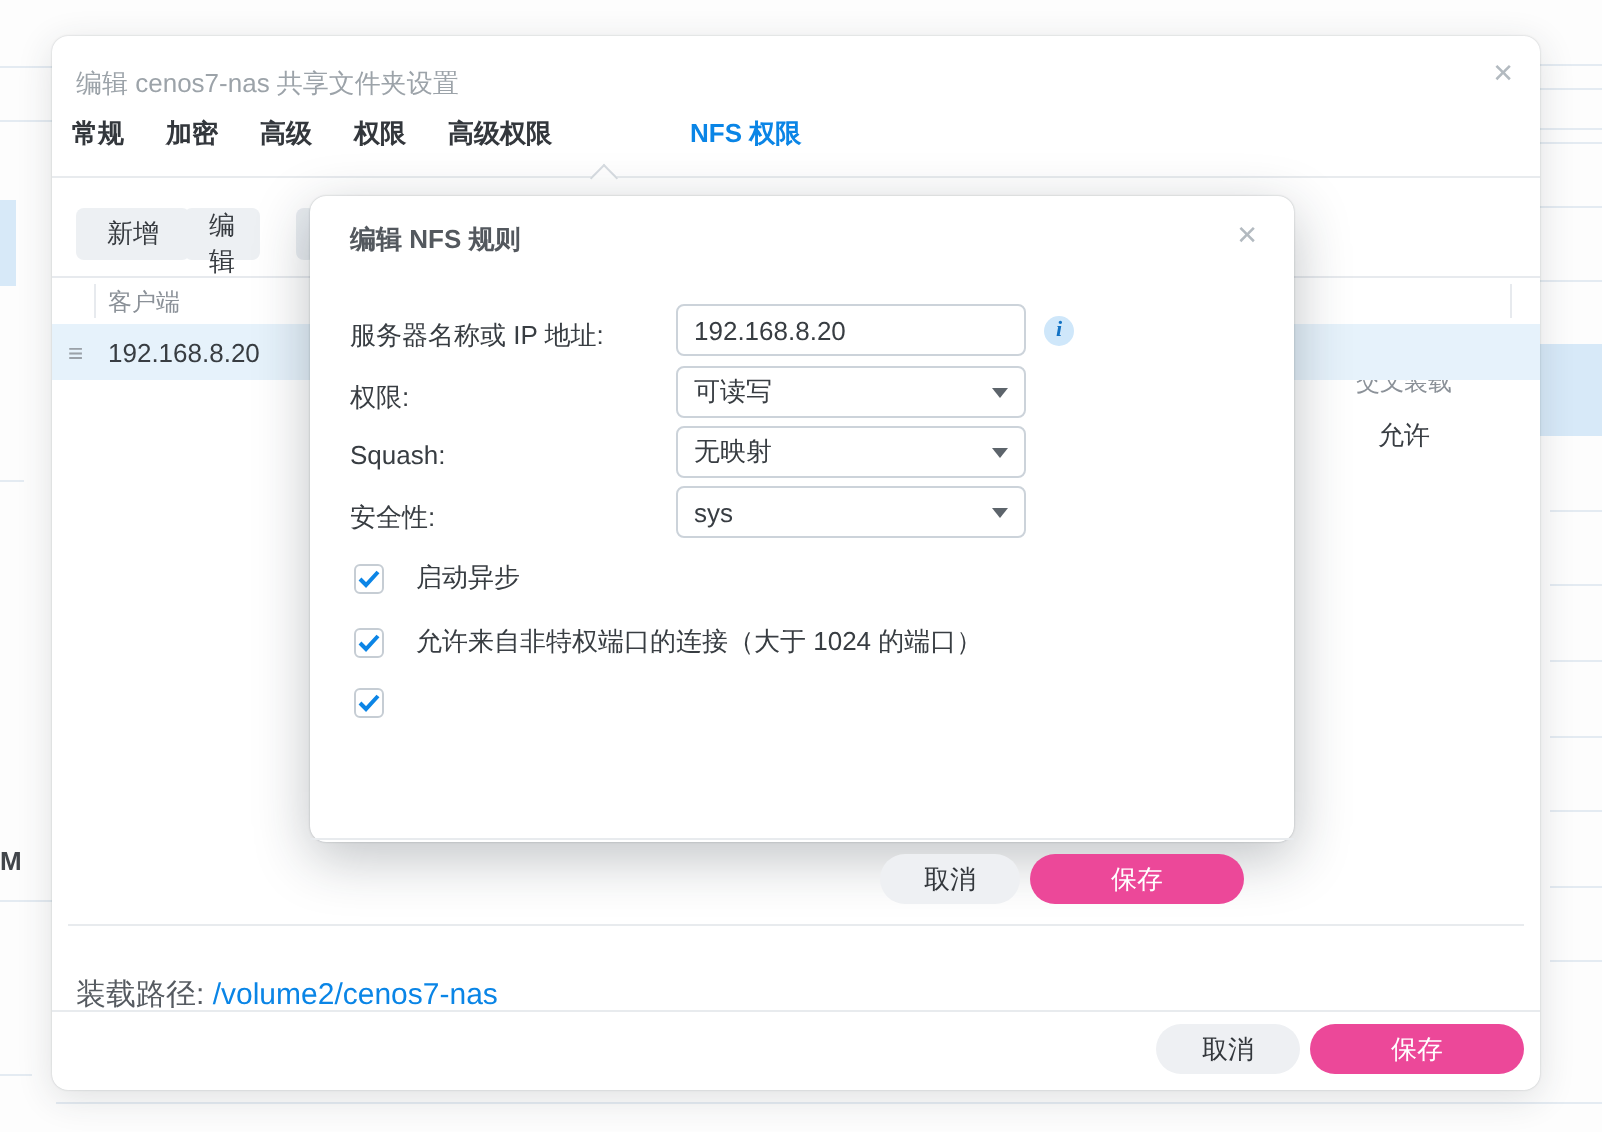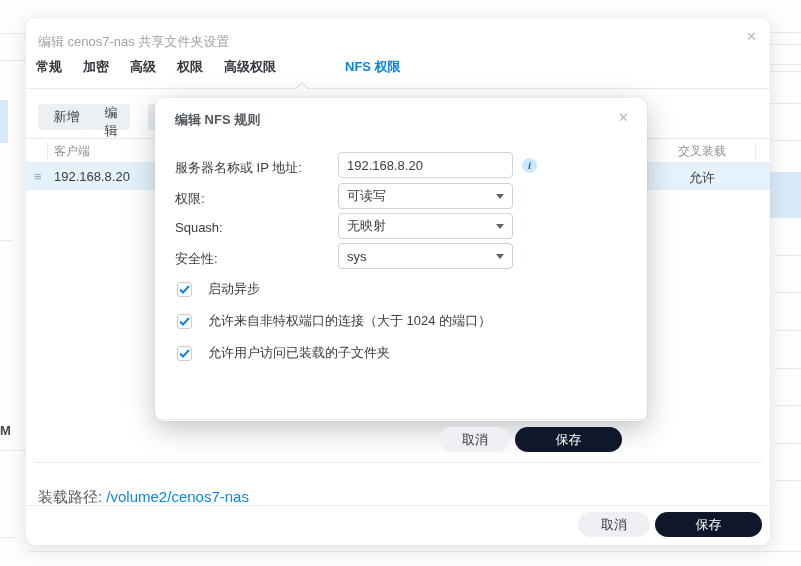--- a/index.html
+++ b/index.html
@@ -23,30 +23,30 @@
          border-left:1px solid #d8dde2;border-top:1px solid #d8dde2;transform:rotate(45deg);}
   .btn{position:absolute;height:26px;background:#edf0f3;border-radius:4px;border:none;
        font-size:13px;color:#383c41;font-family:inherit;cursor:pointer;padding:0 12px;}
   .frag{position:absolute;background:#e9edf1;border-radius:4px;}
   
   .thead{position:absolute;left:0;right:0;top:120px;height:23px;border-top:1px solid #e7eaee;
          border-bottom:1px solid #e7eaee;font-size:12px;color:#8b9198;}
   .vsep{position:absolute;top:3px;bottom:3px;width:1px;background:#e7eaee;}
   .trow{position:absolute;left:0;right:0;top:144px;height:28px;background:#e6f2fb;
         font-size:13px;color:#383d42;cursor:pointer;}
-  .cell-center{position:absolute;left:626px;width:100px;text-align:center;}
+  .cell-center{position:absolute;left:626px;width:100px;text-align:center;margin-top:40px;}
   .drag{position:absolute;left:8px;top:7px;color:#9aa1a8;font-size:13px;}
   .mount-sep{position:absolute;left:8px;right:8px;top:444px;height:1px;background:#e8ebee;}
   .mount{position:absolute;left:12px;top:470px;font-size:15px;color:#565b61;}
   .mount a{color:#0a85e6;text-decoration:none;}
   .foot-sep{position:absolute;left:0;right:0;top:487px;height:1px;background:#e8ebee;}
   .pill{position:absolute;height:25px;border-radius:13px;border:none;font-size:13px;
         font-family:inherit;cursor:pointer;}
   .pill.gray{background:#eef0f3;color:#33373c;}
-  .pill.blue{background:#0f172a;color:#fff;}
+  .pill.blue{background:#ec4899;color:#fff;}
   
   .modal{position:absolute;left:155px;top:98px;width:492px;height:323px;background:#fff;
          border-radius:8px;box-shadow:0 0 1px rgba(30,40,50,.3),0 8px 28px rgba(30,40,50,.28);}
   .m-title{position:absolute;left:20px;top:13px;font-size:13px;font-weight:bold;color:#53585e;}
   .f-label{position:absolute;left:20px;font-size:13px;color:#383d42;}
   .f-input{position:absolute;left:183px;width:175px;height:26px;box-sizing:border-box;
            border:1px solid #ccd3da;border-radius:4px;padding:0 8px;font-size:13px;
            color:#383d42;font-family:inherit;background:#fff;}
   .select{position:absolute;left:183px;width:175px;height:26px;box-sizing:border-box;
           border:1px solid #ccd3da;border-radius:4px;background:#fff;cursor:pointer;
@@ -174,19 +174,18 @@
         </svg>
     </span>
     <span class="chk-label">允许来自非特权端口的连接（大于 1024 的端口）</span>
   </div>
   <div class="chk-row" style="top:246px">
     <span class="chk">
       <svg width="11" height="9" viewBox="0 0 11 9">
           <polyline points="1,4.5 4,7.5 10,1" stroke="#0c85e6" stroke-width="2" fill="none"></polyline>
         </svg>
     </span>
-    <span class="chk-label">允许用户访问已装载的子文件夹</span>
   </div>
 
   <div class="m-sep"></div>
   <button class="pill gray" style="left:285px;top:329px;width:70px">取消</button>
   <button class="pill blue" style="left:360px;top:329px;width:107px">保存</button>
 </div>
 
 </body></html>

